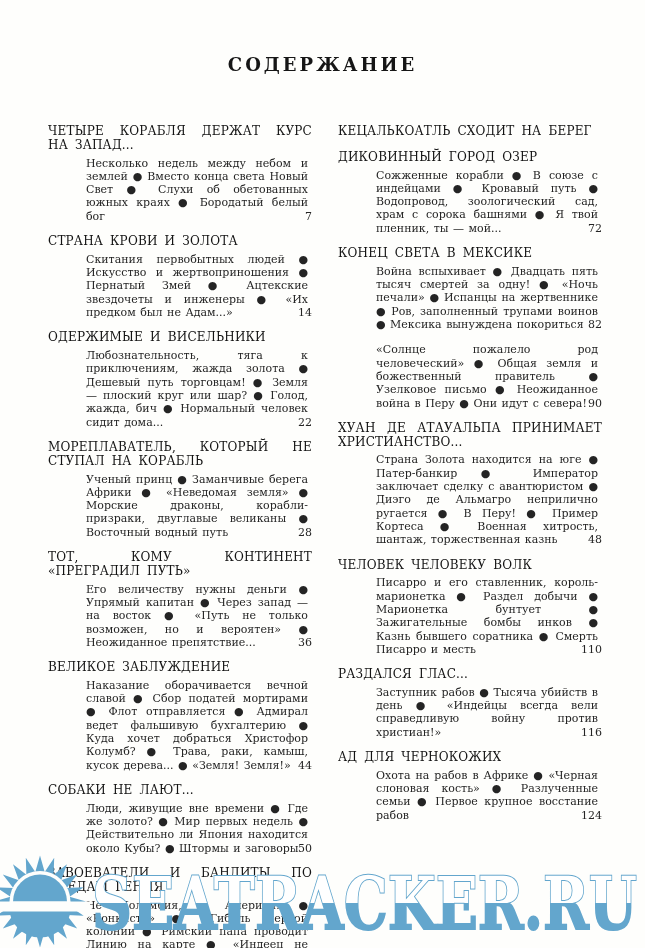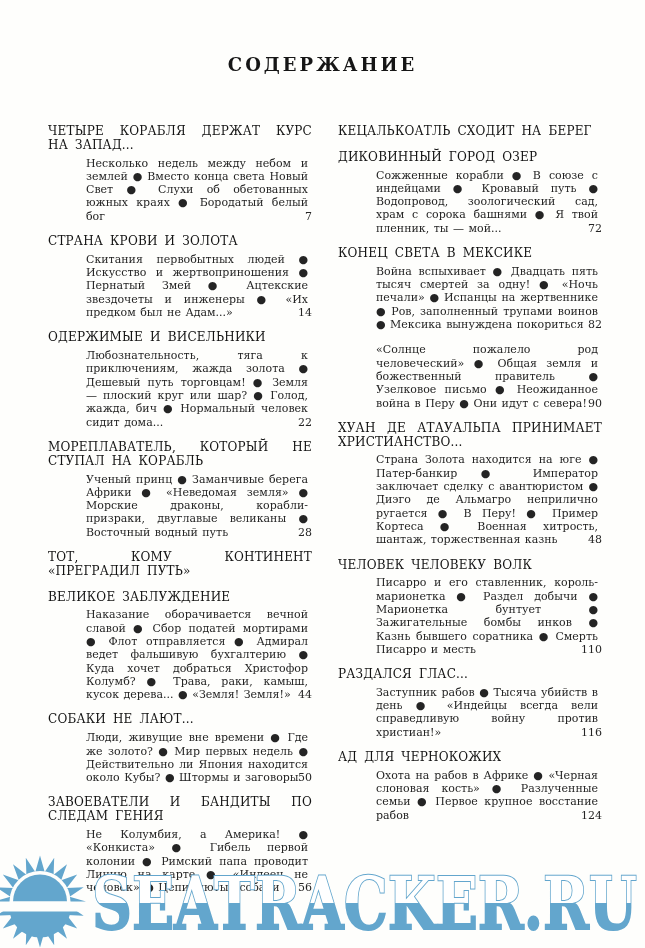--- a/index.html
+++ b/index.html
@@ -95,20 +95,24 @@
         </div>
         <div class="entry">
           <div class="entry-title">МОРЕПЛАВАТЕЛЬ, КОТОРЫЙ НЕ СТУПАЛ НА КОРАБЛЬ</div>
           <div class="body-wrap">
             <p class="entry-body">Ученый принц ● Заманчивые берега Африки ● «Неведомая земля» ● Морские драконы, корабли-призраки, двуглавые великаны ● Восточный водный путь</p>
             <span class="page-num">28</span>
           </div>
         </div>
         <div class="entry">
           <div class="entry-title">ТОТ, КОМУ КОНТИНЕНТ «ПРЕГРАДИЛ ПУТЬ»</div>
+          <div class="body-wrap">
+            <p class="entry-body">Его величеству нужны деньги ● Упрямый капитан ● Через запад — на восток ● «Путь не только возможен, но и вероятен» ● Неожиданное препятствие...</p>
+            <span class="page-num">36</span>
+          </div>
         </div>
         <div class="entry">
           <div class="entry-title">ВЕЛИКОЕ ЗАБЛУЖДЕНИЕ</div>
           <div class="body-wrap">
             <p class="entry-body">Наказание оборачивается вечной славой ● Сбор податей мортирами ● Флот отправляется ● Адмирал ведет фальшивую бухгалтерию ● Куда хочет добраться Христофор Колумб? ● Трава, раки, камыш, кусок дерева... ● «Земля! Земля!»</p>
             <span class="page-num">44</span>
           </div>
         </div>
         <div class="entry">
           <div class="entry-title">СОБАКИ НЕ ЛАЮТ...</div>

